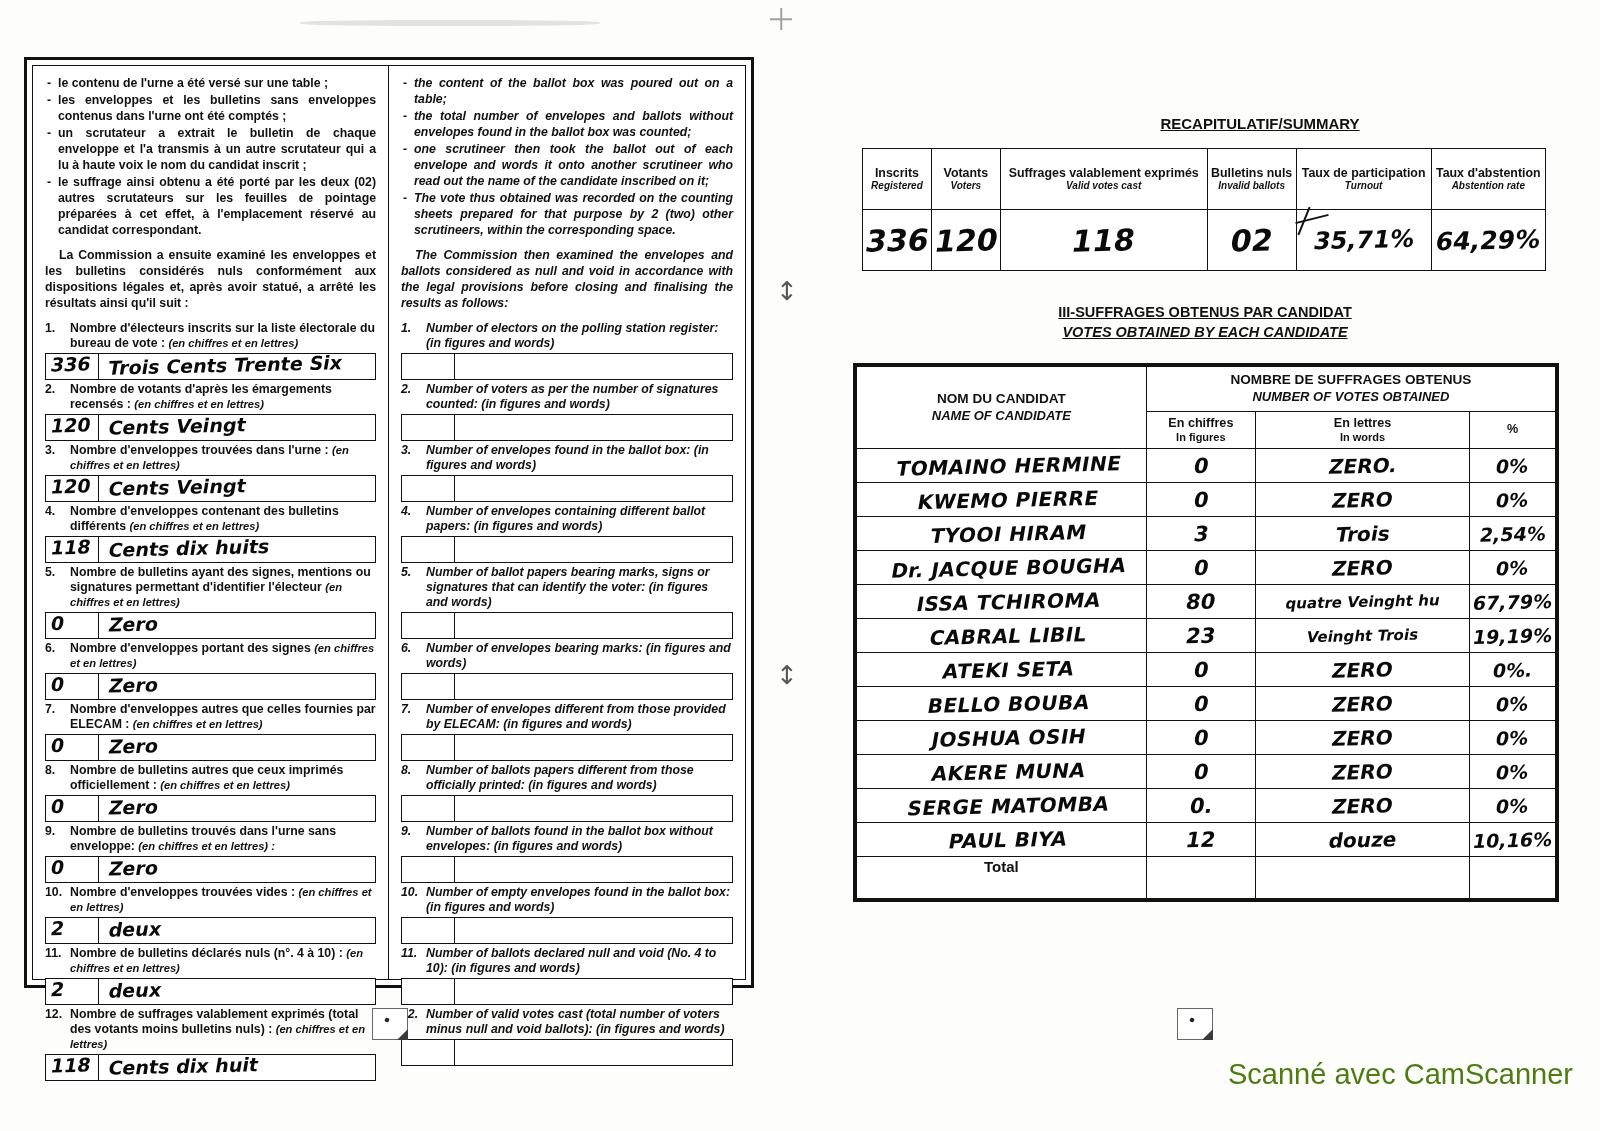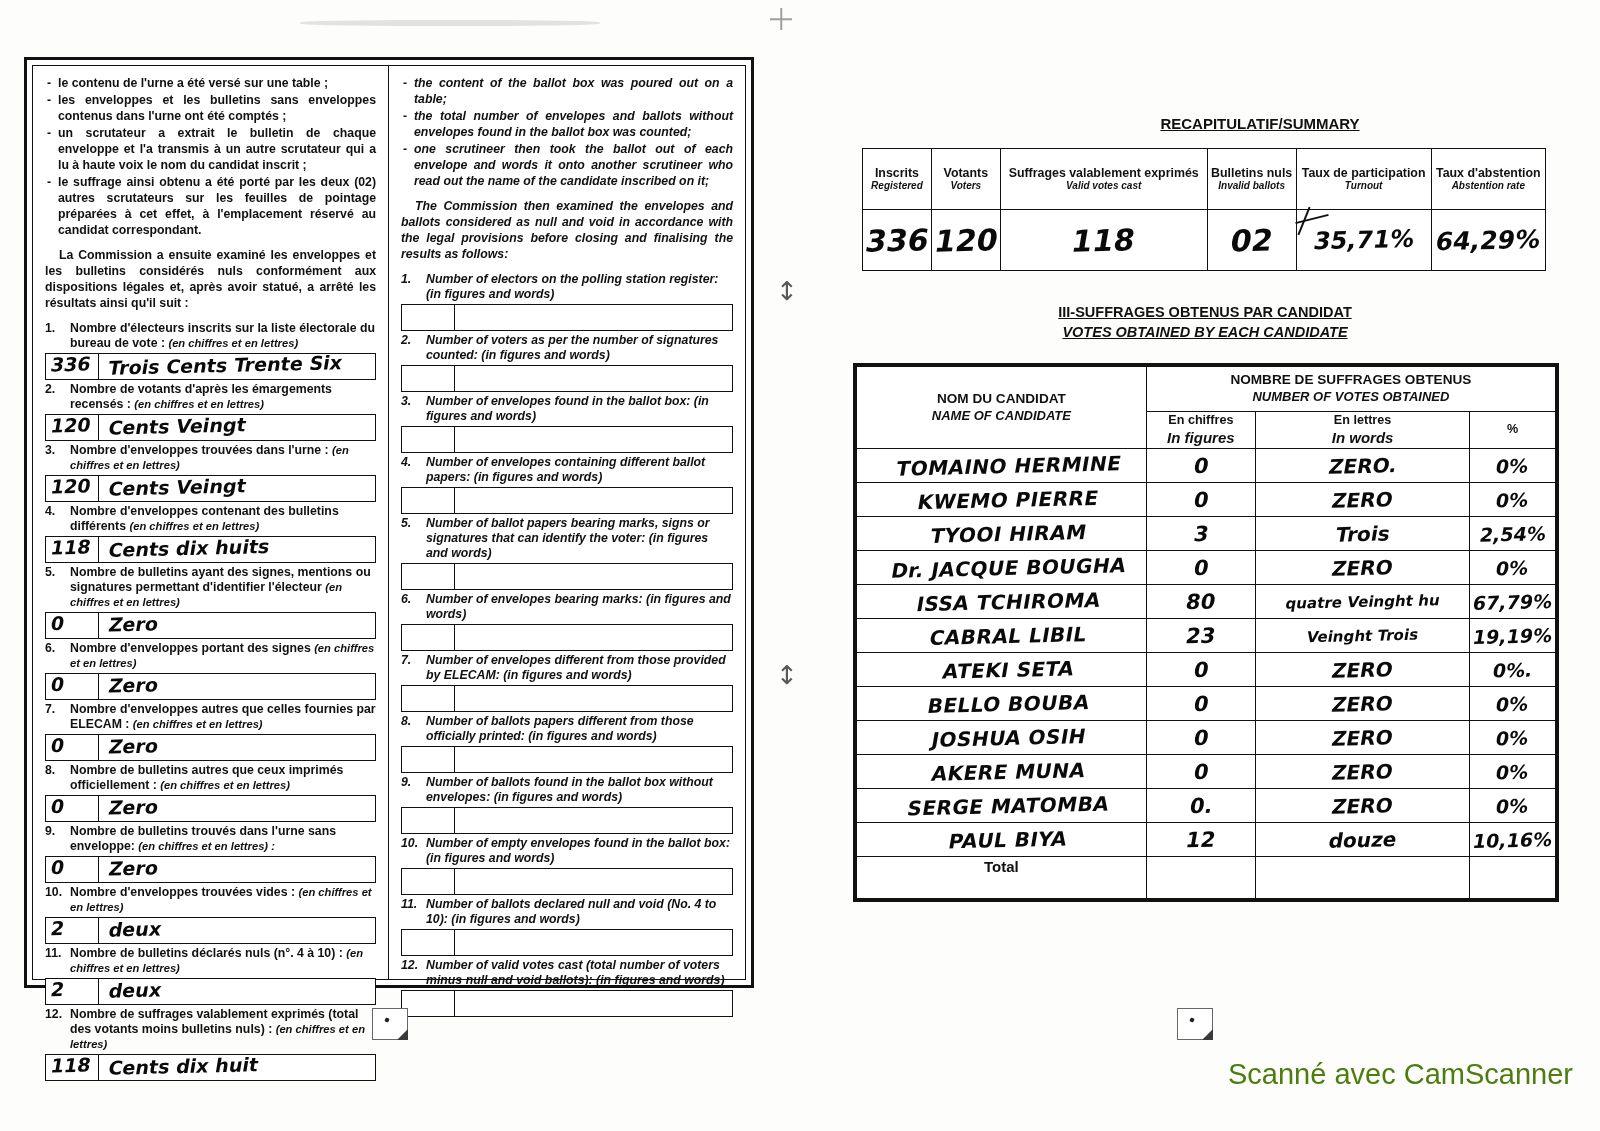--- a/index.html
+++ b/index.html
@@ -81,21 +81,21 @@
   .recap .hd .en{display:block;font-style:italic;font-weight:700;font-size:10px;}
   .recap .val{height:60px;vertical-align:middle;}
   .recap .val .hw{position:static;display:inline-block;font-size:30px;}
 
   .cand{position:absolute;left:853px;top:363px;width:700px;border:3px solid #111;}
   .cand table{width:100%;}
   .cand td,.cand th{border:1.5px solid #111;padding:0;text-align:center;}
   .cand .h1{font-size:13.6px;font-weight:700;line-height:1.25;height:44px;text-align:center;}
   .cand .h1 .en{display:block;font-style:italic;font-size:13px;}
   .cand .h2{font-size:12.6px;font-weight:700;line-height:1.2;height:36px;}
-  .cand .h2 .en{display:block;font-style:italic;font-size:15px;}
+  .cand .h2 .en{display:block;font-size:11px;}
   .cand .row td{height:33px;}
   .cand .c-name{width:290px;text-align:center;}
   .cand .c-fig{width:110px;}
   .cand .c-wrd{width:215px;}
   .cand .c-pct{width:85px;}
   .cand .row .hw{position:static;display:inline-block;font-size:21px;}
   .cand .c-name .hw{margin-left:14px;font-size:20px;letter-spacing:.4px;}
   .cand .c-wrd .hw{font-size:20px;}
   .cand .c-pct .hw{font-size:19px;}
   .cand .total td{height:40px;}
@@ -317,20 +317,21 @@
             </div>
           </div>
       </div>
 
       <div class="col col-en">
         <div class="intro">
           <ul class="bullets">
             <li>the content of the ballot box was poured out on a table;</li>
             <li>the total number of envelopes and ballots without envelopes found in the ballot box was counted;</li>
             <li>one scrutineer then took the ballot out of each envelope and words it onto another scrutineer who read out the name of the candidate inscribed on it;</li>
+            <li>The vote thus obtained was recorded on the counting sheets prepared for that purpose by 2 (two) other scrutineers, within the corresponding space.</li>
           </ul>
           <p>The Commission then examined the envelopes and ballots considered as null and void in accordance with the legal provisions before closing and finalising the results as follows:</p>
         </div>
         <div class="items" id="en-items">
             <div class="item">
               <div class="q">
                 <span class="num">1.</span>
                 <span class="txt">Number of electors on the polling station register: (in figures and words)</span>
               </div>
               <div class="answer">

